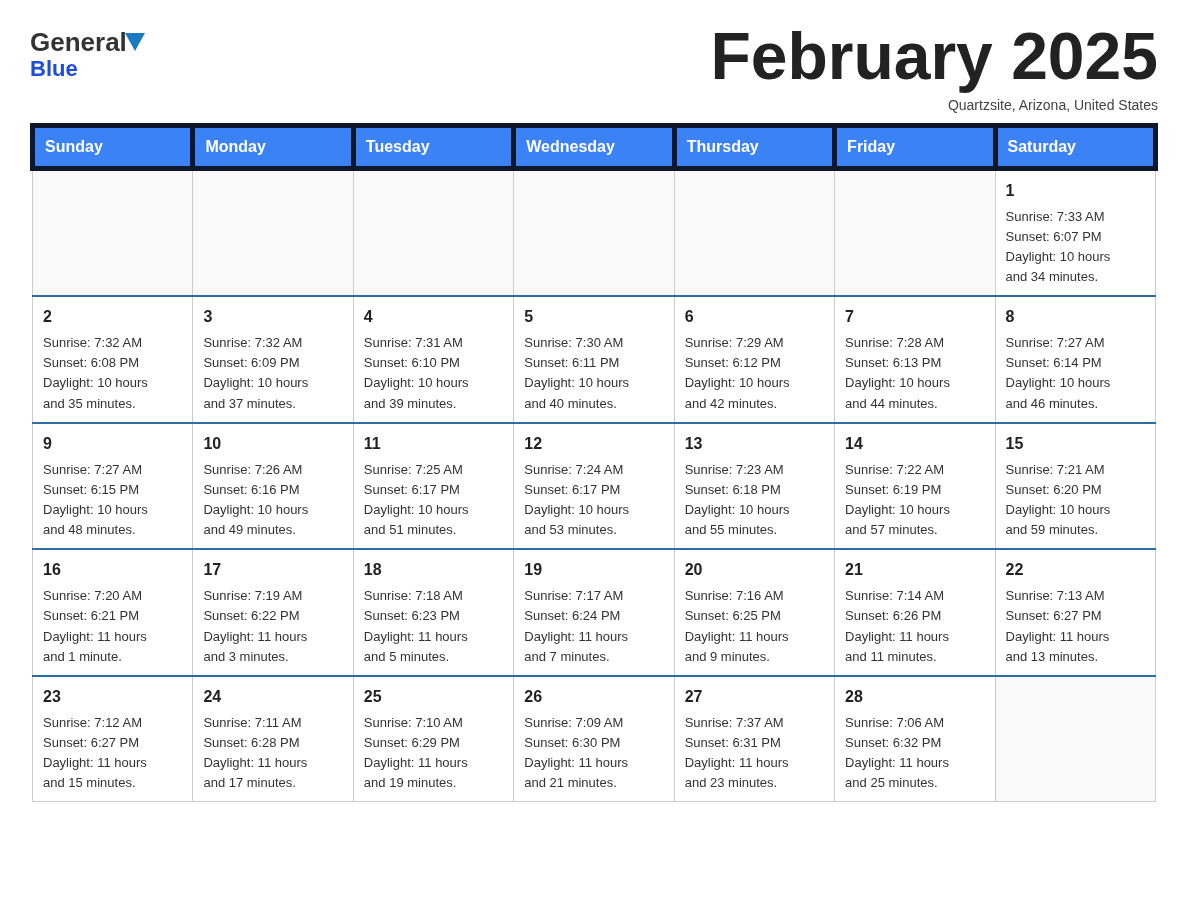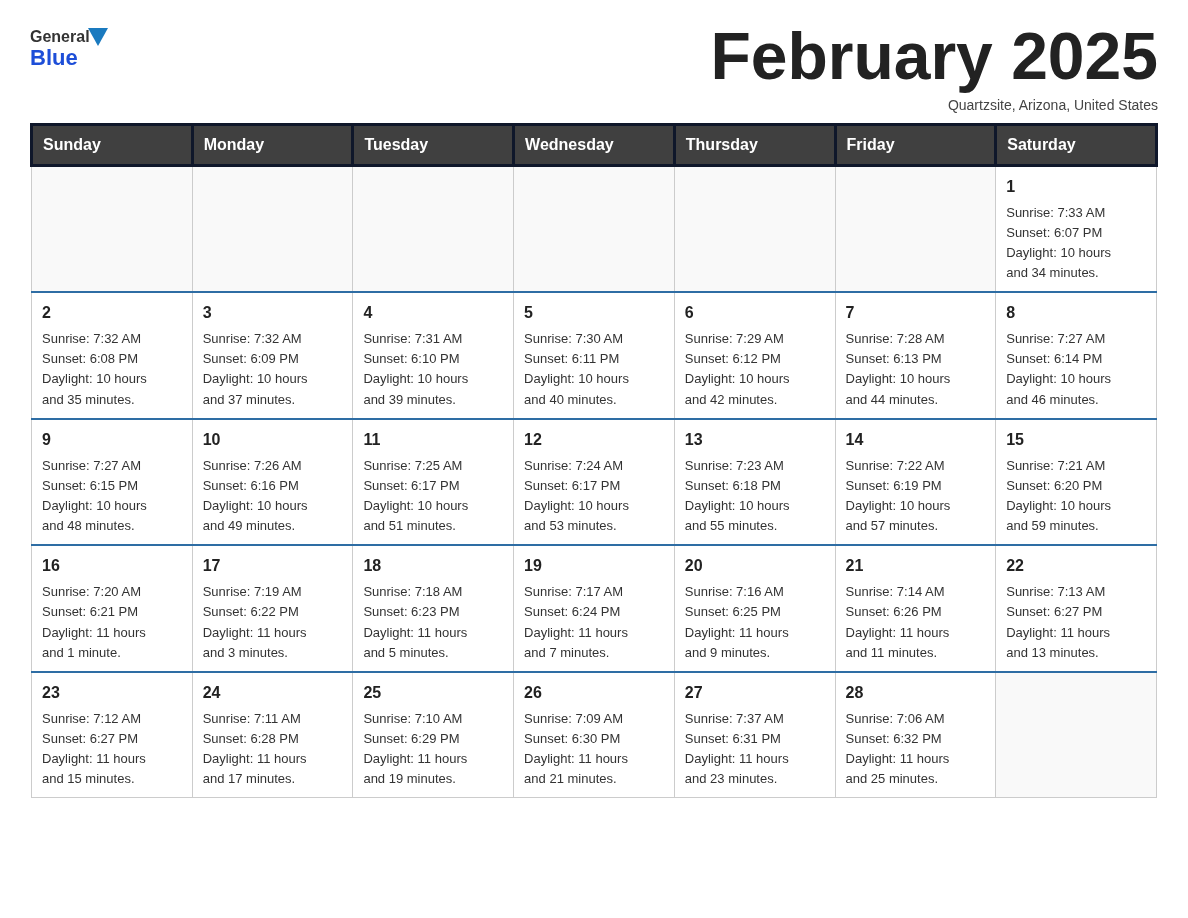--- a/index.html
+++ b/index.html
@@ -16,21 +16,21 @@
       align-items: flex-start;
       margin-bottom: 10px;
     }
     .logo {
       display: flex;
       align-items: center;
       gap: 6px;
       padding-top: 8px;
     }
     .logo-text-general {
-      font-size: 16px;
+      font-size: 26px;
       font-weight: bold;
       color: #333;
     }
     .logo-text-blue {
       font-size: 22px;
       font-weight: bold;
       color: #1d4ed8;
     }
     .logo-triangle {
       width: 0;
@@ -55,27 +55,27 @@
       font-weight: normal;
       color: #444;
       margin-top: 4px;
     }
     .calendar {
       width: 100%;
       border-collapse: collapse;
       margin-top: 8px;
     }
     .calendar th {
-      background-color: #404040;
+      background-color: #3b82f6;
       color: #fff;
       font-size: 16px;
       font-weight: bold;
       padding: 10px 10px;
       text-align: left;
-      border: 3px solid #0f172a;
+      border: 5px solid #0f172a;
     }
     .calendar td {
       border: 1px solid #ccc;
       vertical-align: top;
       padding: 8px 10px;
       width: 14.28%;
       min-height: 110px;
       font-size: 13px;
       color: #333;
       line-height: 1.5;

